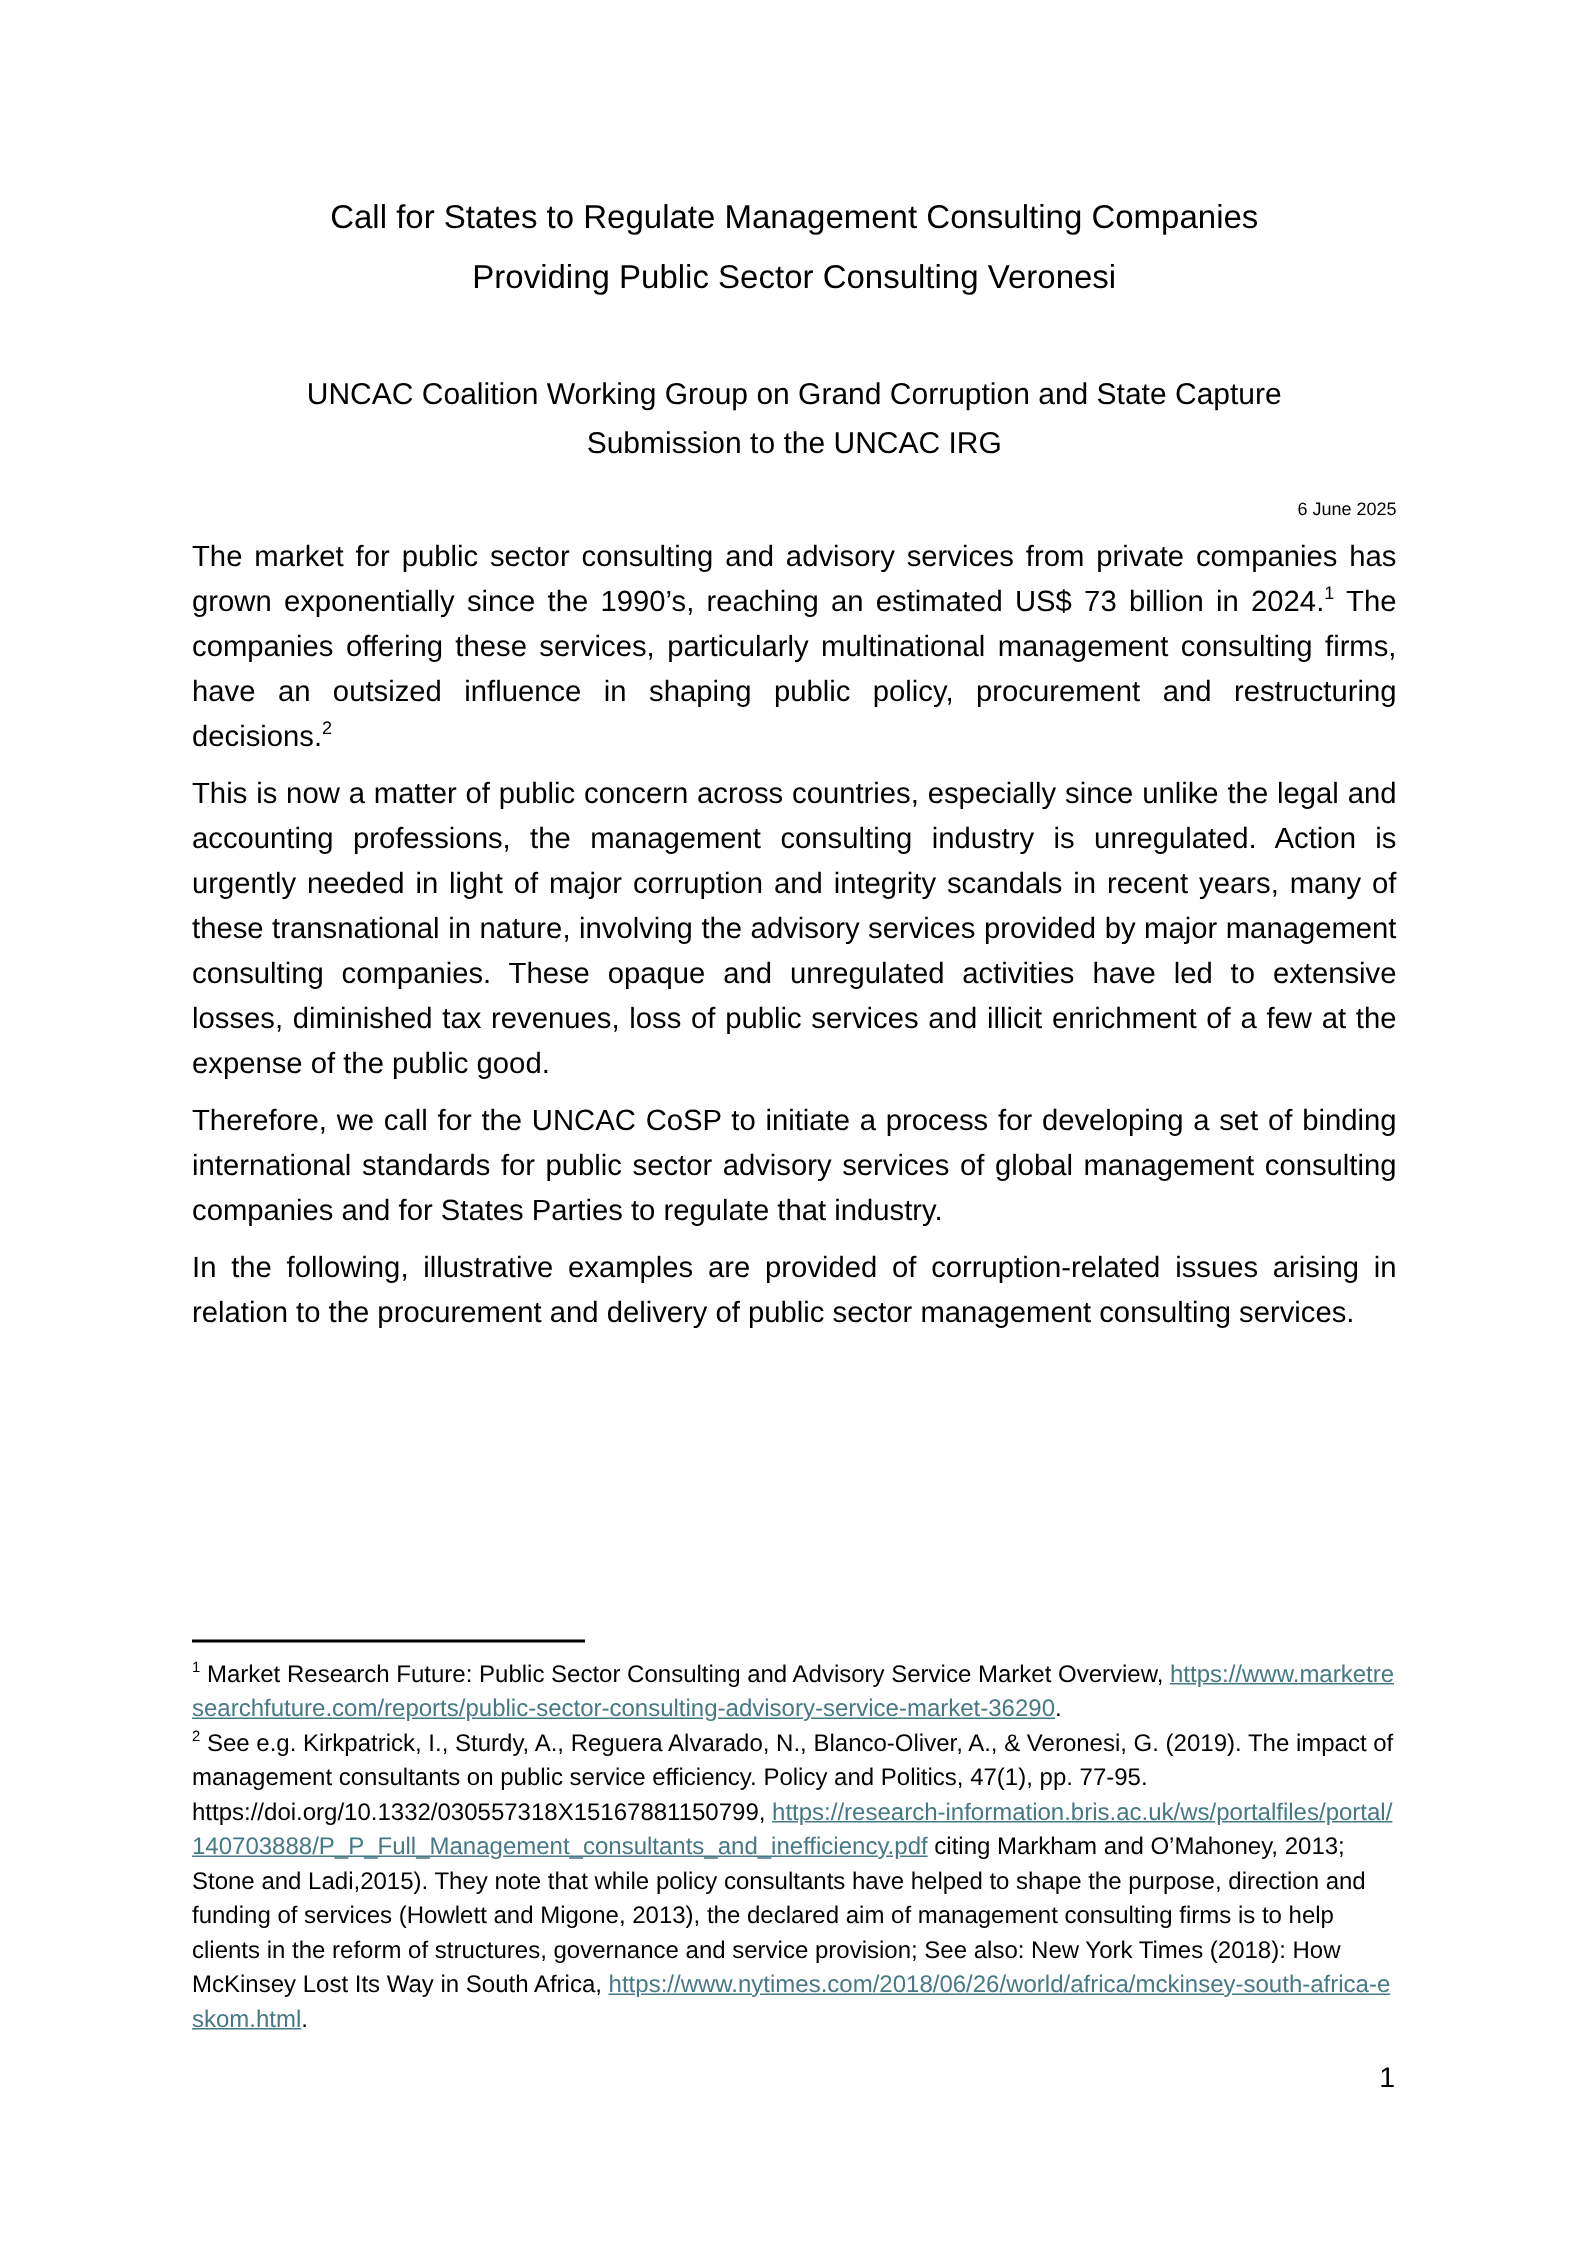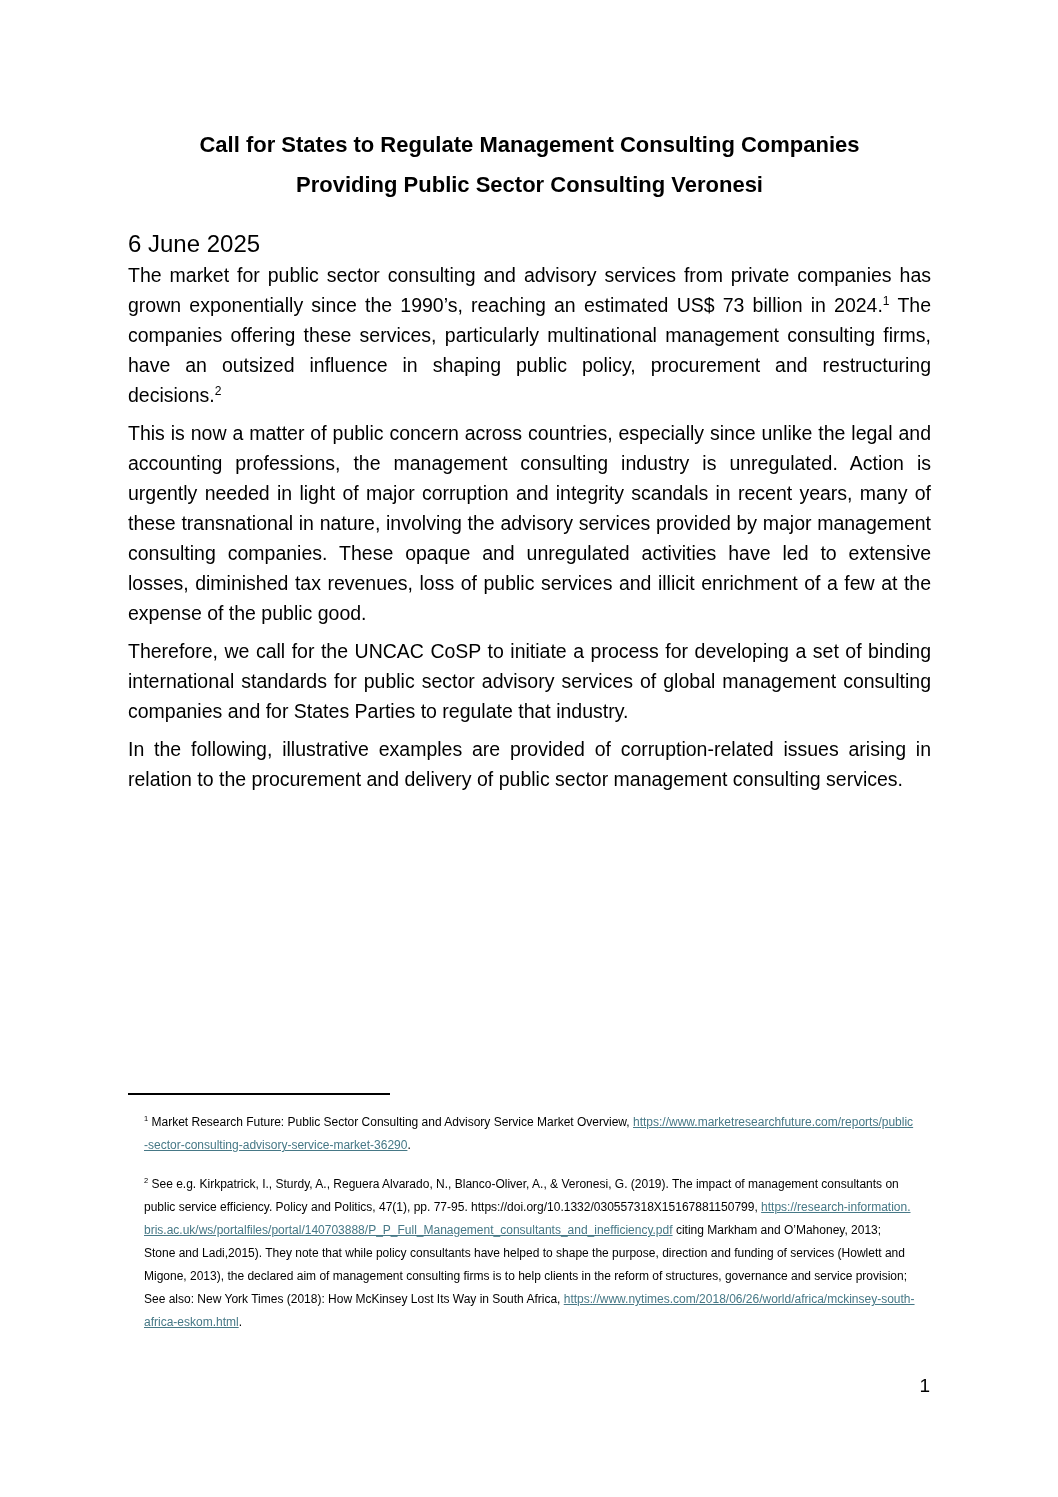--- a/index.html
+++ b/index.html
@@ -14,37 +14,37 @@
   }
   .content {
     position: absolute;
     left: 128px;
     right: 127px;
     top: 0;
   }
   .doc-title {
     margin: 125px 0 0 0;
     font-size: 22px;
-    font-weight: bold;
+    font-weight: normal;
     line-height: 40px;
     text-align: center;
   }
   .doc-title span { display: block; }
   .doc-subtitle {
     margin-top: 42px;
     font-size: 20px;
     line-height: 33px;
     text-align: center;
   }
   .doc-subtitle span { display: block; }
   .doc-date {
-    margin-top: 22px;
-    font-size: 24px;
+    margin-top: 10px;
+    font-size: 12px;
     line-height: 33px;
-    text-align: left;
+    text-align: right;
   }
   .body-text {
     font-size: 19.5px;
     line-height: 30px;
     text-align: justify;
   }
   .body-para { margin: 0 0 8px 0; }
   sup.fn-ref {
     font-size: 0.62em;
     line-height: 0;
@@ -56,22 +56,22 @@
     right: 127px;
     top: 1093px;
   }
   .fn-rule {
     width: 262px;
     height: 0;
     border-top: 2px solid #000000;
     margin: 0 0 10px 0;
   }
   .footnote {
-    margin: 16px;
-    font-size: 12px;
+    margin: 0;
+    font-size: 16px;
     line-height: 23px;
     text-align: left;
   }
   sup.fn-marker {
     font-size: 0.62em;
     line-height: 0;
     vertical-align: super;
   }
   .doc-link {
     color: #467886;
@@ -90,20 +90,24 @@
 <body>
 
 <div class="page">
   <div class="content">
 
     <h1 class="doc-title">
       <span>Call for States to Regulate Management Consulting Companies</span>
       <span>Providing Public Sector Consulting Veronesi</span>
     </h1>
 
+    <div class="doc-subtitle">
+      <span>UNCAC Coalition Working Group on Grand Corruption and State Capture</span>
+      <span>Submission to the UNCAC IRG</span>
+    </div>
 
     <div class="doc-date">6 June 2025</div>
 
     <div class="body-text">
         <p class="body-para"><span>The market for public sector consulting and advisory services from private companies has grown exponentially since the 1990’s, reaching an estimated US$ 73 billion in 2024.</span><sup class="fn-ref">1</sup><span> The companies offering these services, particularly multinational management consulting firms, have an outsized influence in shaping public policy, procurement and restructuring decisions.</span><sup class="fn-ref">2</sup></p>
         <p class="body-para"><span>This is now a matter of public concern across countries, especially since unlike the legal and accounting professions, the management consulting industry is unregulated. Action is urgently needed in light of major corruption and integrity scandals in recent years, many of these transnational in nature, involving the advisory services provided by major management consulting companies. These opaque and unregulated activities have led to extensive losses, diminished tax revenues, loss of public services and illicit enrichment of a few at the expense of the public good.</span></p>
         <p class="body-para"><span>Therefore, we call for the UNCAC CoSP to initiate a process for developing a set of binding international standards for public sector advisory services of global management consulting companies and for States Parties to regulate that industry.</span></p>
         <p class="body-para"><span>In the following, illustrative examples are provided of corruption-related issues arising in relation to the procurement and delivery of public sector management consulting services.</span></p>
       </div>
 

